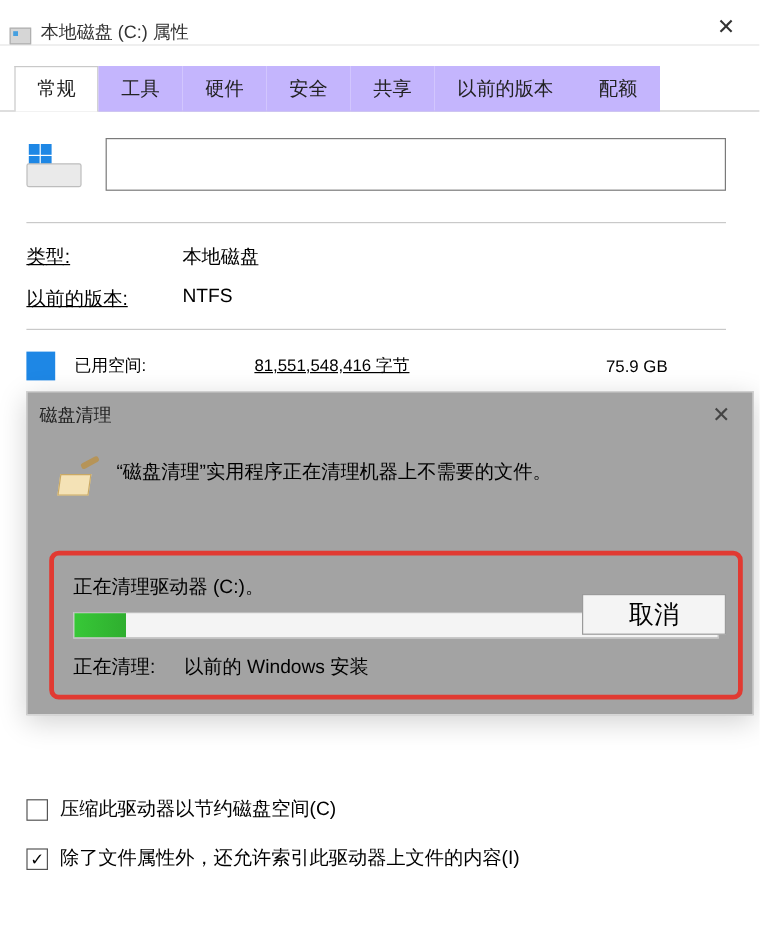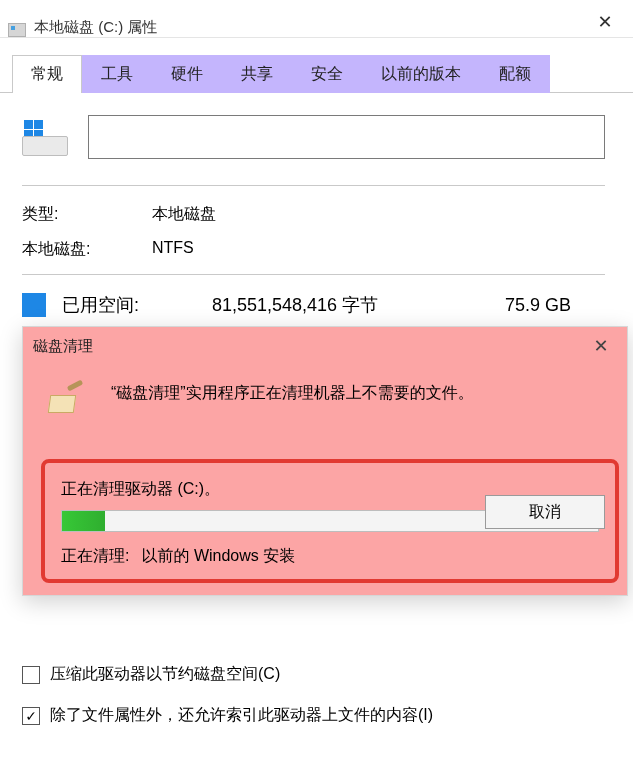--- a/index.html
+++ b/index.html
@@ -82,51 +82,51 @@
   .win-square { display:grid; grid-template-columns: 9px 9px; grid-template-rows:9px 9px; gap:1px;}
   .win-square div { background:#1e87e5; }
   .name-box {
     flex:1;
     height: 44px;
     border:1px solid #7a7a7a;
     background:#fff;
   }
   .hr { border:none; border-top:1px solid #c9c9c9; margin: 4px 0 18px 0;}
   .kv { display:flex; margin-bottom: 14px; font-size:16px;}
-  .kv .k { width: 130px; }
+  .kv .k { width: 130px; text-decoration: underline; }
   .usage-row {
-    display:flex; align-items:center; font-size:18px;
+    display:flex; align-items:center; font-size:14px;
     margin-top: 10px;
   }
   .usage-row .swatch {
     width: 24px; height: 24px; margin-right: 16px;
     background:#1e87e5;
   }
   .usage-row .lab { width: 150px; }
-  .usage-row .bytes { flex:1; }
+  .usage-row .bytes { flex:1;text-decoration:underline; }
   .usage-row .gb { width: 100px; }
 
   
   .cleanup {
     position:absolute;
     left: 22px; top: 326px;
     width: 606px;
-    background:#fca5a5;
+    background:#a3a3a3;
     border:1px solid #d6d6d6;
     box-shadow: 0 6px 22px rgba(0,0,0,.18);
     padding-bottom: 6px;
   }
   .cleanup .ctitlebar {
     display:flex; align-items:center;
     padding: 8px 10px;
   }
   .cleanup .ctitlebar .t { flex:1; font-size:15px; color:#222;}
   .cleanup .ctitlebar .close { width:32px; text-align:center; color:#444; font-size:18px;}
   .cleanup .msgrow {
-    display:flex; padding: 16px 22px 8px 22px; gap:24px; align-items:flex-start;
+    display:flex; padding: 16px 22px 8px 22px; gap:10px; align-items:flex-start;
   }
   .brush-icon {
     width:42px; height:42px; position:relative;
   }
   .brush-icon .box {
     position:absolute; left:4px; top:14px; width:26px; height:18px;
     background:#f4e2b6; border:1px solid #caa964; transform: skewX(-8deg);
   }
   .brush-icon .handle {
     position:absolute; left:22px; top:2px; width:16px; height:5px;
@@ -144,28 +144,28 @@
   .progress-bar {
     width: 100%; height: 22px;
     border:1px solid #bdbdbd; background:#f4f4f4;
     position:relative; margin-bottom:14px;
   }
   .progress-bar .fill {
     position:absolute; left:0; top:0; bottom:0;
     width: 8%;
     background: linear-gradient(to right, #37c837, #2fae2f);
   }
-  .detail-row { font-size:16px; display:flex; gap: 12px;}
+  .detail-row { font-size:16px; display:flex; gap: 24px;}
   .cancel-btn {
     position:absolute;
     right: 22px; top: 168px;
     width: 120px; height: 34px;
     border:1px solid #9a9a9a;
     background:#f4f4f4;
-    font-size:16px;
+    font-size:21px;
     display:flex; align-items:center; justify-content:center;
   }
 
   
   .under-row {
     position:absolute;
     left: 236px; top: 562px;
     display:flex; align-items:center; gap: 130px;
     font-size:16px;
     color:#333;
@@ -198,22 +198,22 @@
 <div class="titlebar">
   <div class="drive-glyph"></div>
   <div class="title">本地磁盘 (C:) 属性</div>
   <div class="close">✕</div>
 </div>
 
 <div class="tabs">
   <div class="tab active">常规</div>
   <div class="tab">工具</div>
   <div class="tab">硬件</div>
+  <div class="tab">安全</div>
   <div class="tab">共享</div>
-  <div class="tab">安全</div>
   <div class="tab">以前的版本</div>
   <div class="tab">配额</div>
 </div>
 
 <div class="content">
   <div class="row1">
     <div class="drive-big">
       <div class="win">
           <div class="win-square">
             <div></div>
@@ -225,21 +225,21 @@
       <div class="body"></div>
     </div>
     <input class="name-box" style="">
   </div>
   <hr class="hr">
   <div class="kv">
     <div class="k">类型:</div>
     <div>本地磁盘</div>
   </div>
   <div class="kv">
-    <div class="k">本地磁盘:</div>
+    <div class="k">以前的版本:</div>
     <div>NTFS</div>
   </div>
   <hr class="hr">
   <div class="usage-row">
     <div class="swatch"></div>
     <div class="lab">已用空间:</div>
     <div class="bytes">81,551,548,416 字节</div>
     <div class="gb">75.9 GB</div>
   </div>
 </div>

